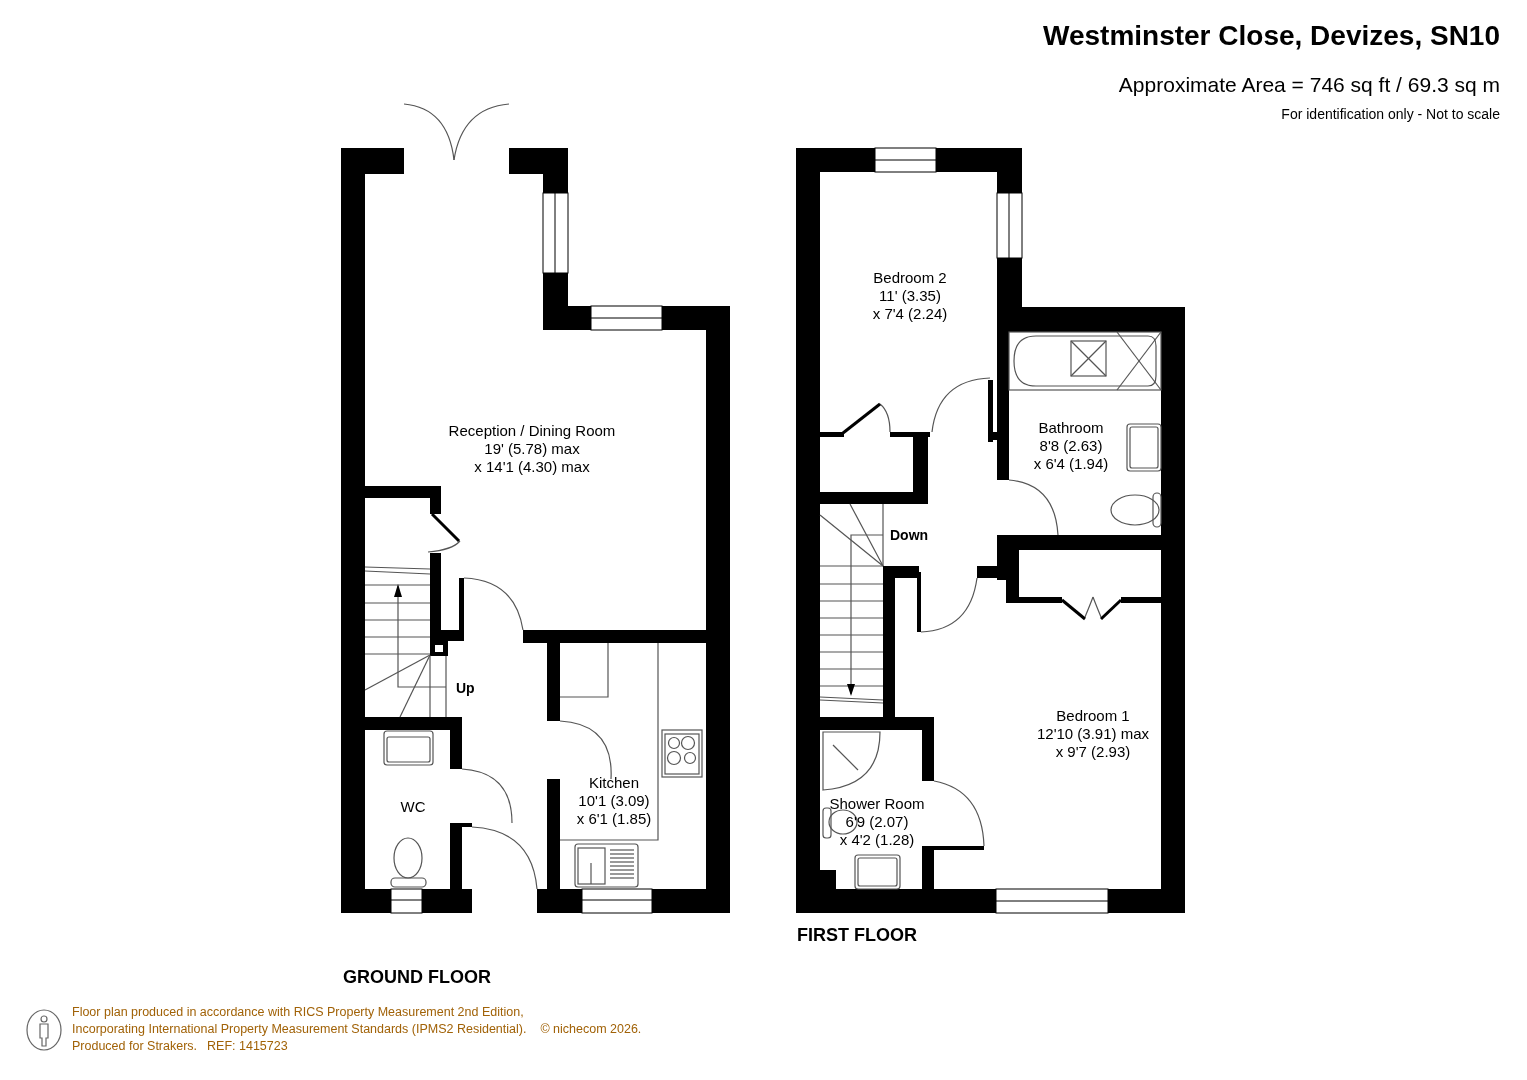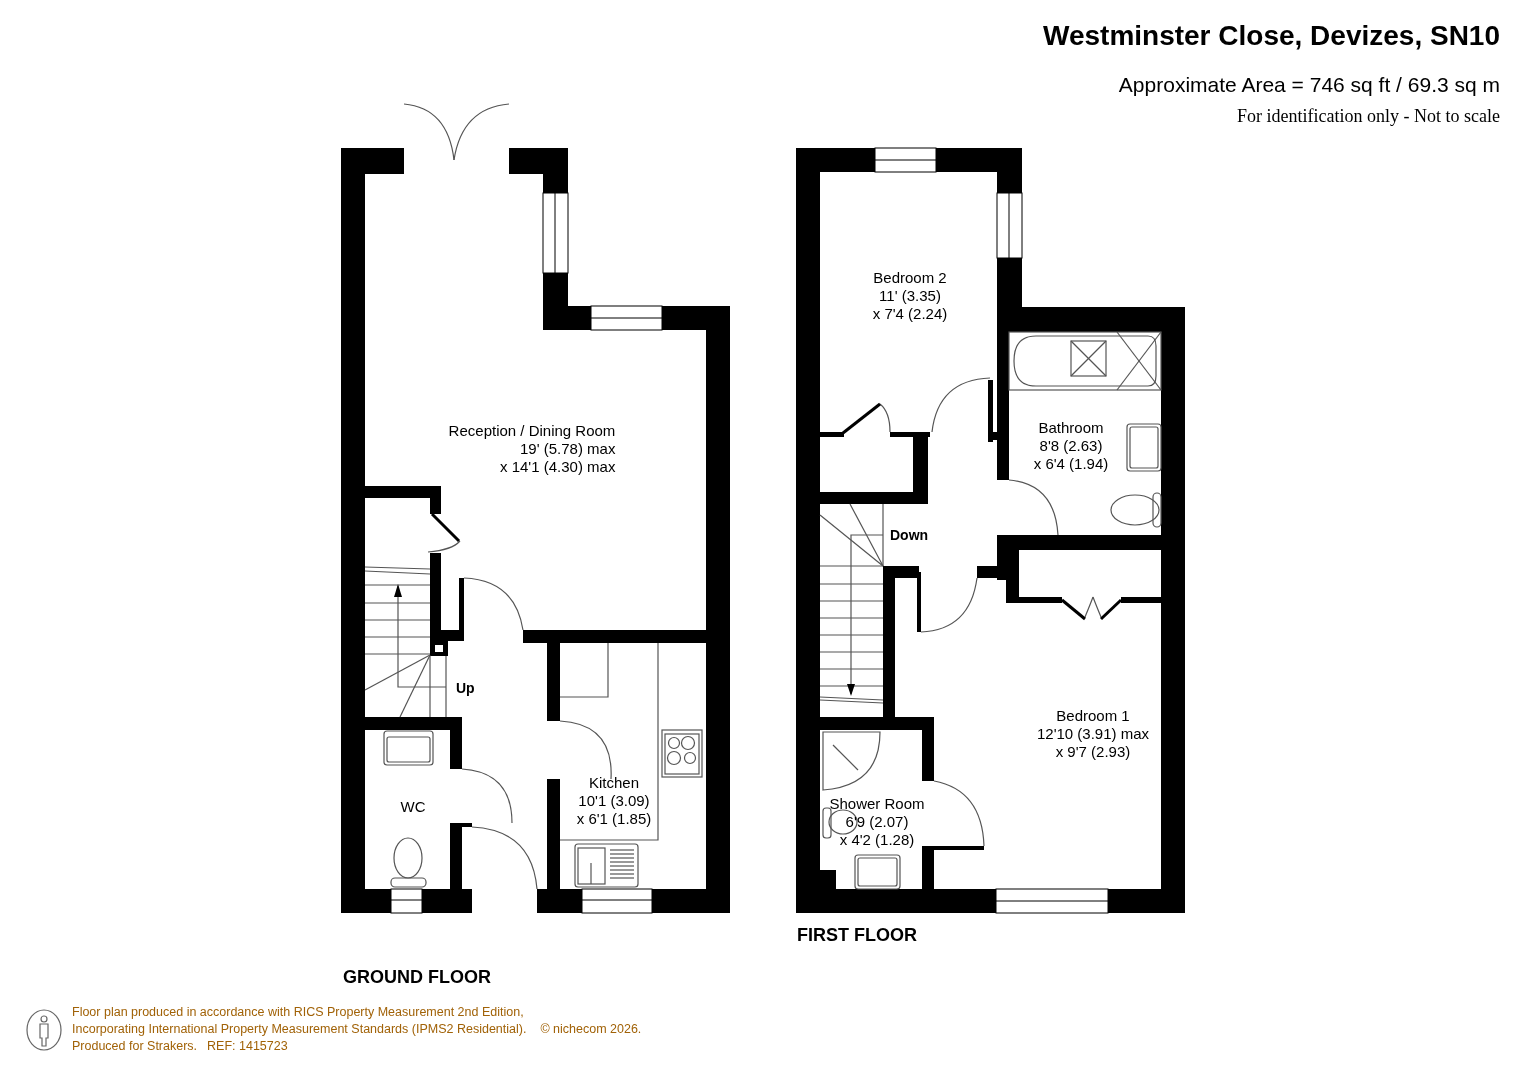--- a/index.html
+++ b/index.html
@@ -1,21 +1,21 @@
 <!DOCTYPE html>
 <html><head>
 <meta charset="utf-8">
 <style>
   html, body { margin: 0; padding: 0; background: #ffffff; }
   body { width: 1527px; height: 1080px; position: relative; overflow: hidden; font-family: "Liberation Sans", sans-serif; color: #000; }
   .abs { position: absolute; }
   #plan { position: absolute; left: 0; top: 0; width: 1527px; height: 1080px; }
   .title { right: 27px; top: 20px; font-size: 28px; font-weight: bold; letter-spacing: 0px; white-space: nowrap; }
   .area { right: 27px; top: 73px; font-size: 21px; white-space: nowrap; }
-  .ident { right: 27px; top: 106px; font-size: 18px; white-space: nowrap; font-family: Liberation Serif, serif; }
+  .ident { right: 27px; top: 106px; font-size: 14px; white-space: nowrap; }
   .floor-label { font-size: 18px; font-weight: bold; white-space: nowrap; }
   .room { text-align: center; white-space: nowrap; font-size: 15px; line-height: 18px; transform: translateX(-50%); }
   .room .name { font-weight: normal; }
   .small-label { font-size: 14px; font-weight: bold; white-space: nowrap; }
   .footer { left: 72px; top: 1004px; font-size: 12.5px; line-height: 17px; color: #a16207; white-space: nowrap; }
   .footer .copy { margin-left: 14px; }
   .footer .ref { margin-left: 10px; }
   .rics-icon { left: 24px; top: 1008px; width: 40px; height: 44px; }
 </style>
 </head>
@@ -252,21 +252,21 @@
     <line x1="1121" y1="600" x2="1101" y2="619"></line>
     <line x1="843" y1="433" x2="880" y2="404"></line>
     <line x1="432" y1="514" x2="459" y2="541"></line>
   </g>
 </svg>
 
 <div class="abs title">Westminster Close, Devizes, SN10</div>
 <div class="abs area">Approximate Area = 746 sq ft / 69.3 sq m</div>
 <div class="abs ident">For identification only - Not to scale</div>
 
-<div class="abs room" style="left:532px; top:422px;text-align:right;">
+<div class="abs room" style="left:532px; top:422px;">
   <div class="name">Reception / Dining Room</div>
   <div>19' (5.78) max</div>
   <div>x 14'1 (4.30) max</div>
 </div>
 <div class="abs room" style="left:614px; top:774px;">
   <div class="name">Kitchen</div>
   <div>10'1 (3.09)</div>
   <div>x 6'1 (1.85)</div>
 </div>
 <div class="abs room" style="left:413px; top:798px;">

